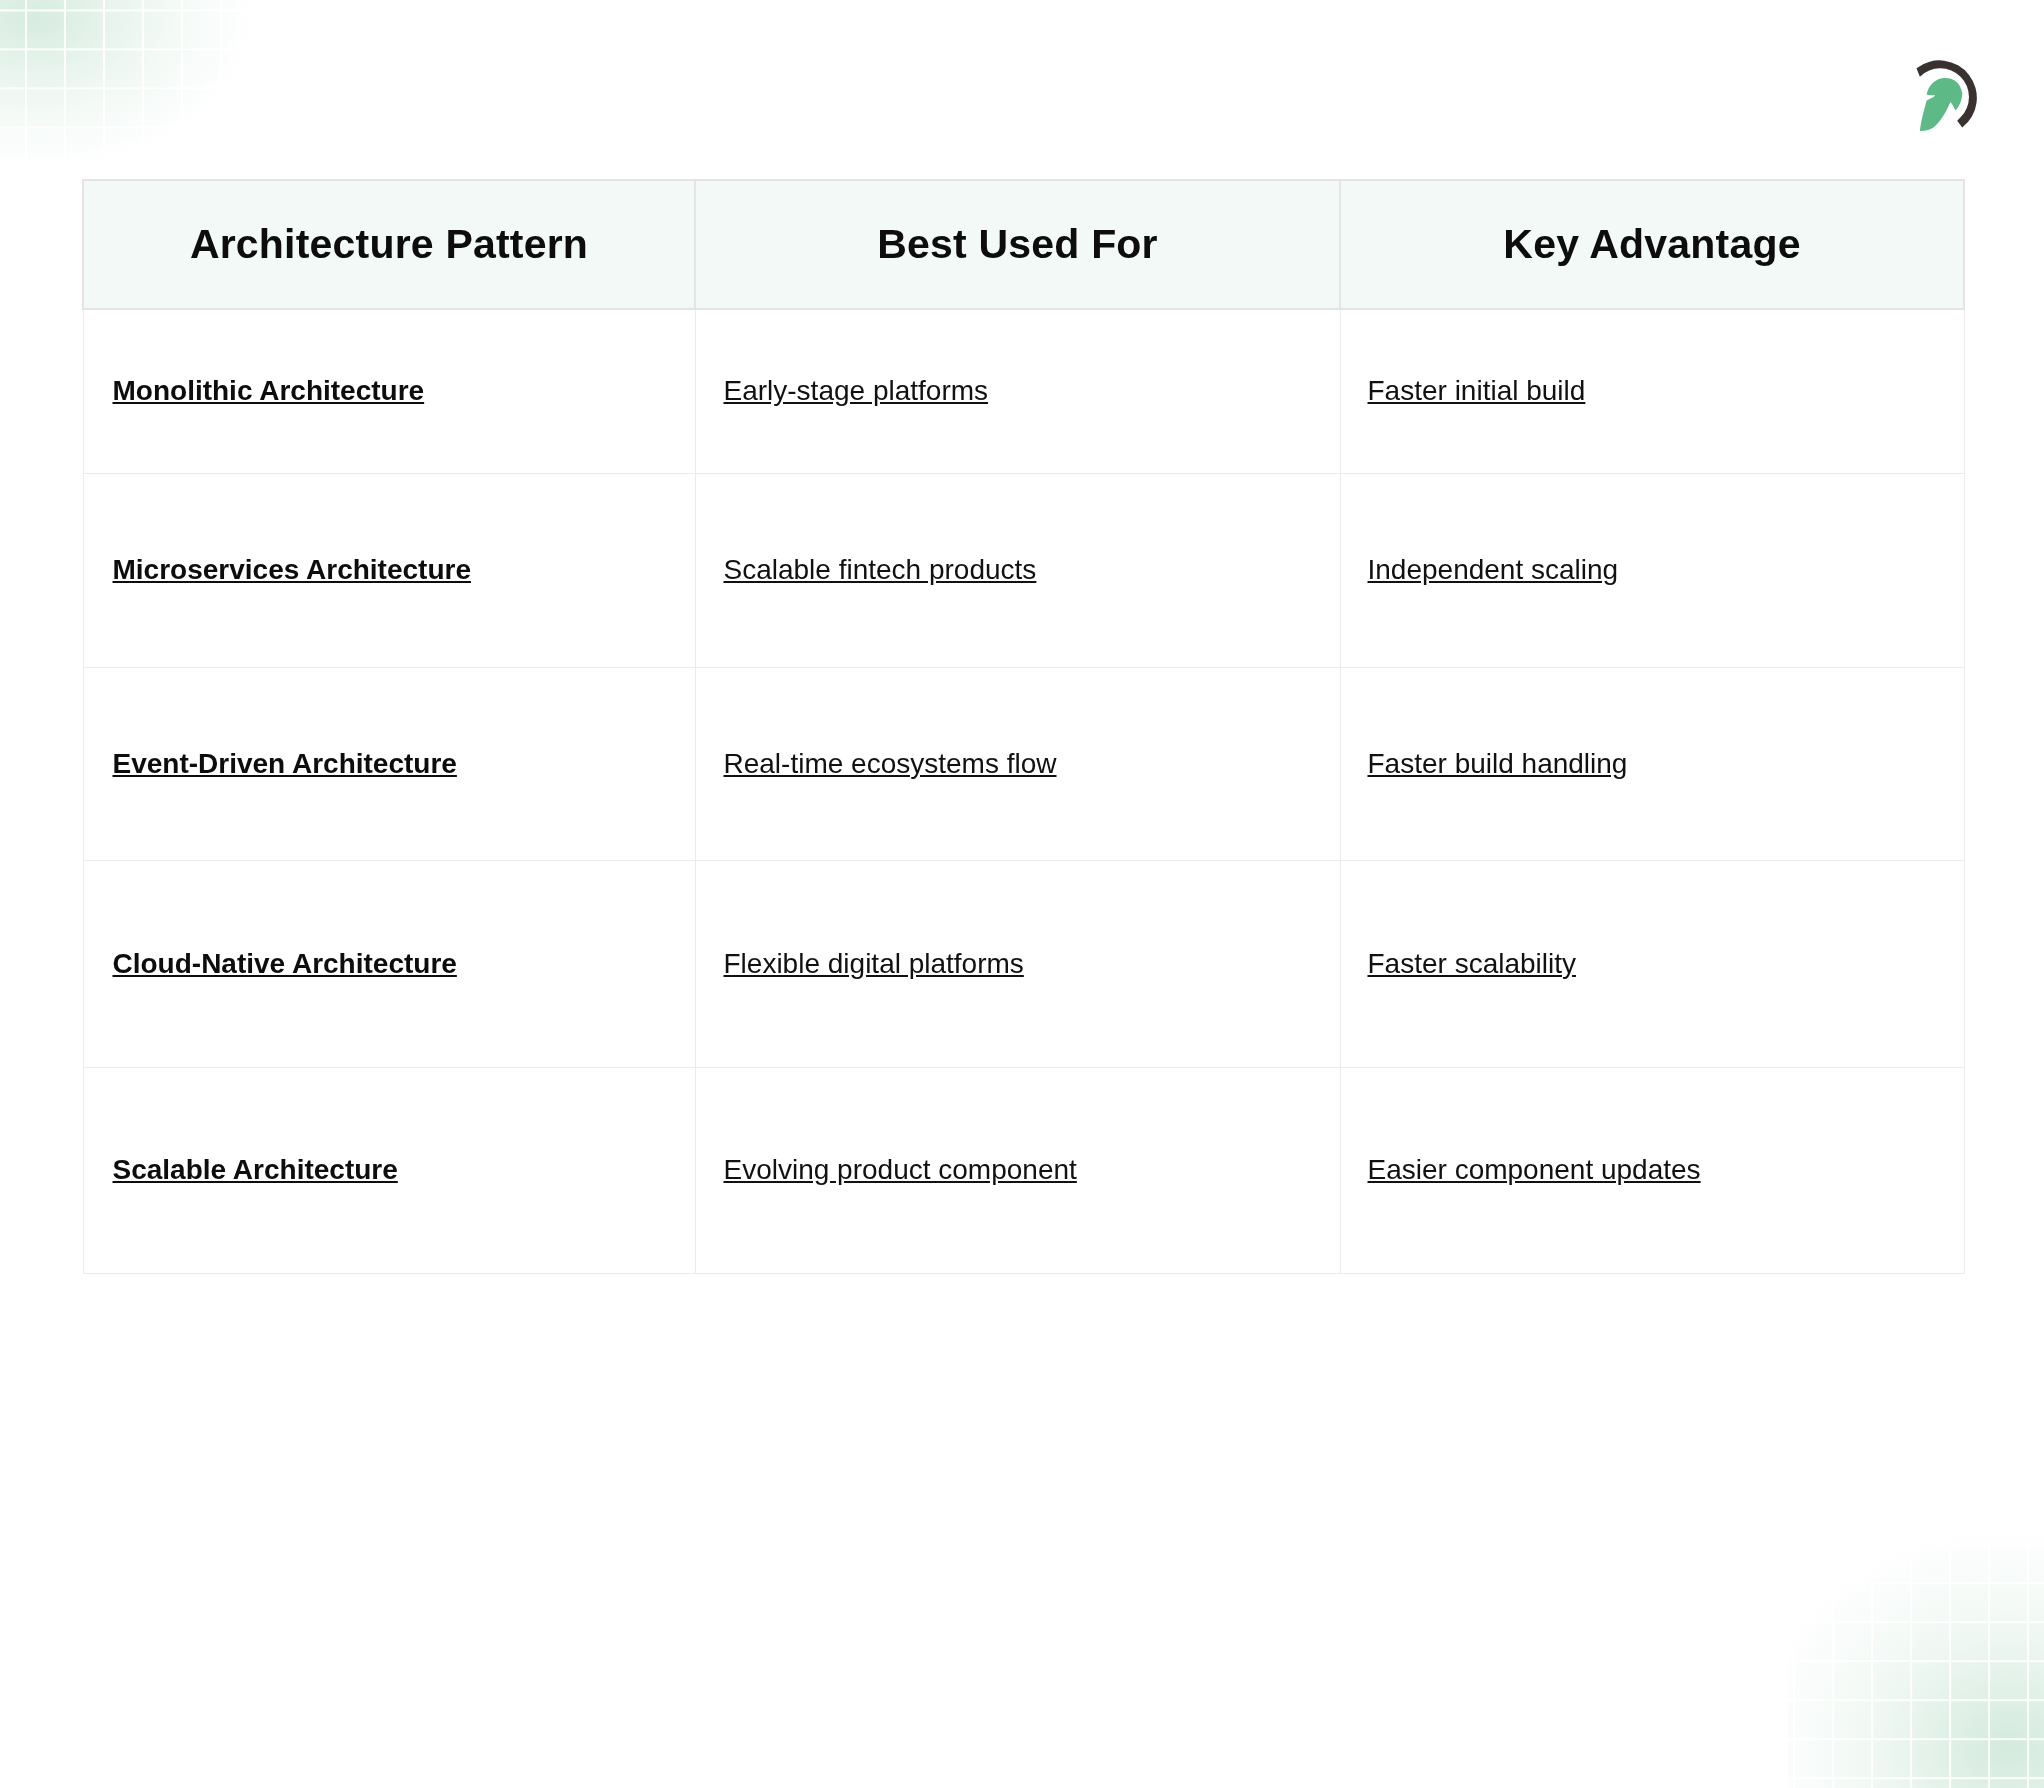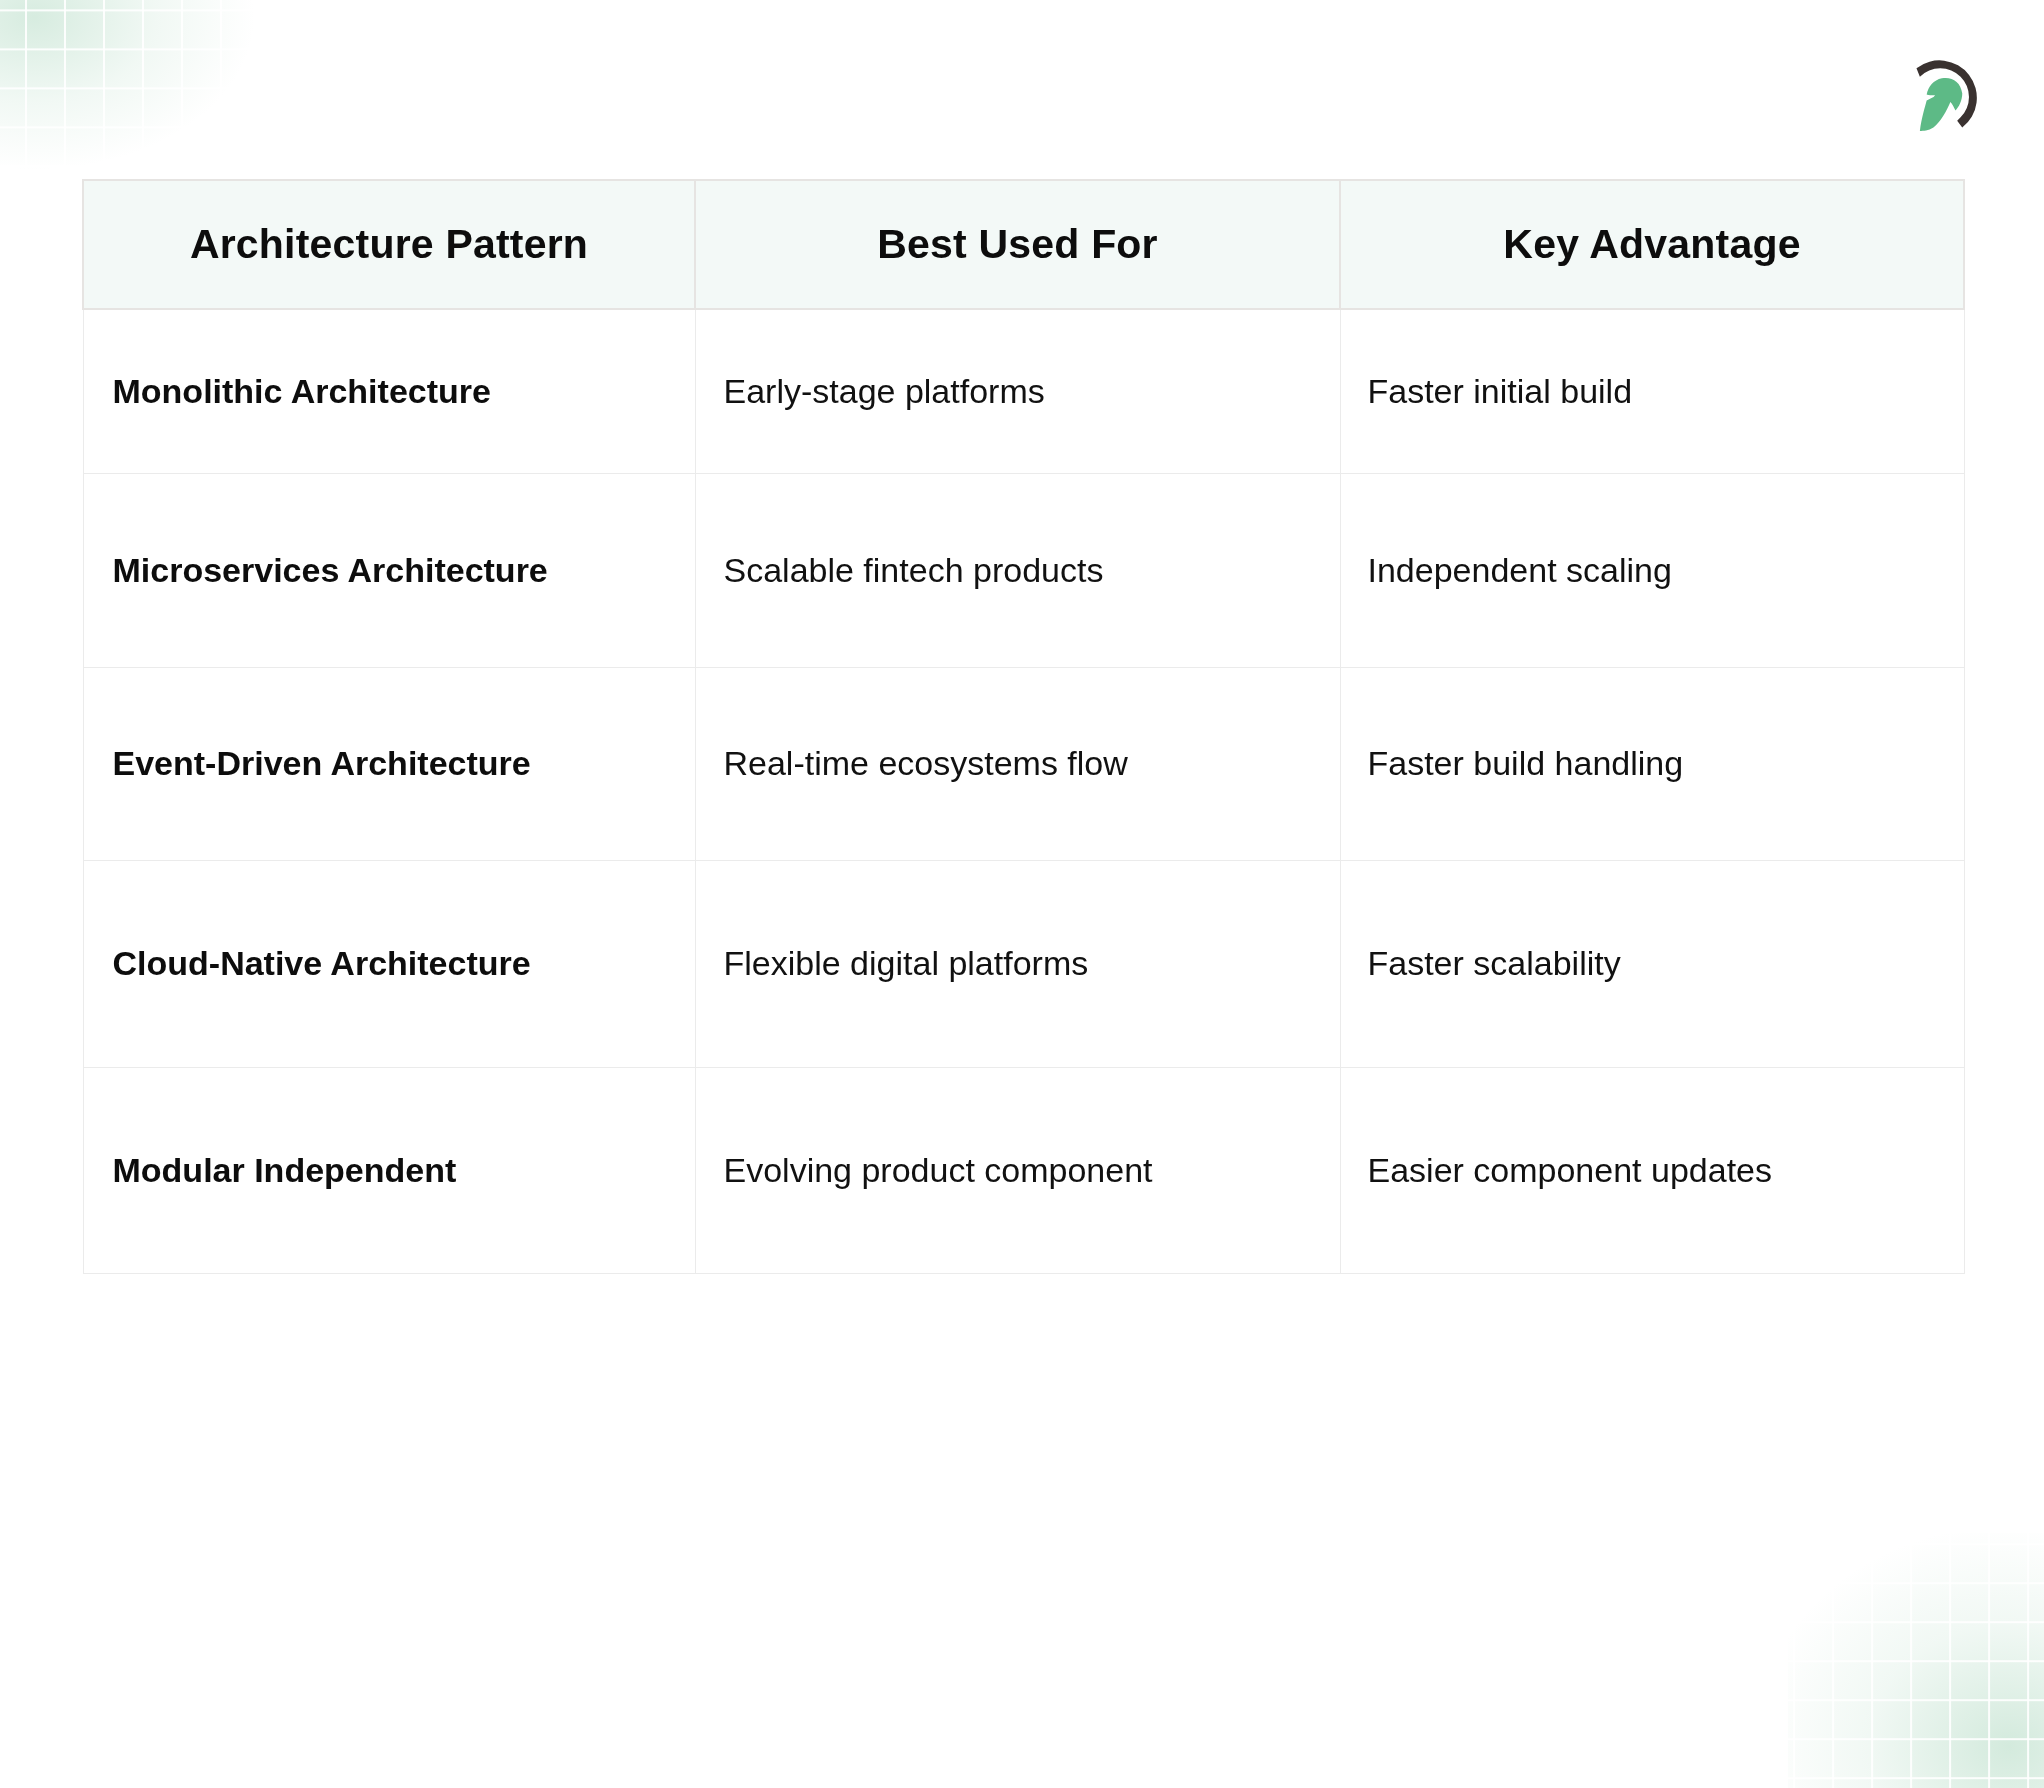--- a/index.html
+++ b/index.html
@@ -74,24 +74,25 @@
       background: #f3f9f7;
       border: 2.6px solid #e6e4e2;
       font-weight: 700;
       font-size: 41px;
       text-align: center;
       vertical-align: middle;
       color: #0d0d0d;
       letter-spacing: 0.2px;
     }
     .table tbody td {
-      font-size: 34px;
+      font-size: 28px;
       vertical-align: middle;
       padding-left: 29px;
       color: #111111;
+      text-decoration: underline;
     }
     .table tbody td.pattern {
       font-weight: 700;
       padding-left: 29px;
       color: #0d0d0d;
     }
     .table tbody td.col2 { padding-left: 28px; }
     .table tbody td.col3 { padding-left: 27px; }
 
     .r1 { height: 164px; }
@@ -149,19 +150,19 @@
       <td class="pattern">Event-Driven Architecture</td>
       <td class="col2">Real-time ecosystems flow</td>
       <td class="col3">Faster build handling</td>
     </tr>
     <tr class="r4">
       <td class="pattern">Cloud-Native Architecture</td>
       <td class="col2">Flexible digital platforms</td>
       <td class="col3">Faster scalability</td>
     </tr>
     <tr class="r6">
-      <td class="pattern">Modular Independent</td>
+      <td class="pattern">Scalable Architecture</td>
       <td class="col2">Evolving product component</td>
       <td class="col3">Easier component updates</td>
     </tr>
   </tbody>
 </table>
 
 
 </body></html>

